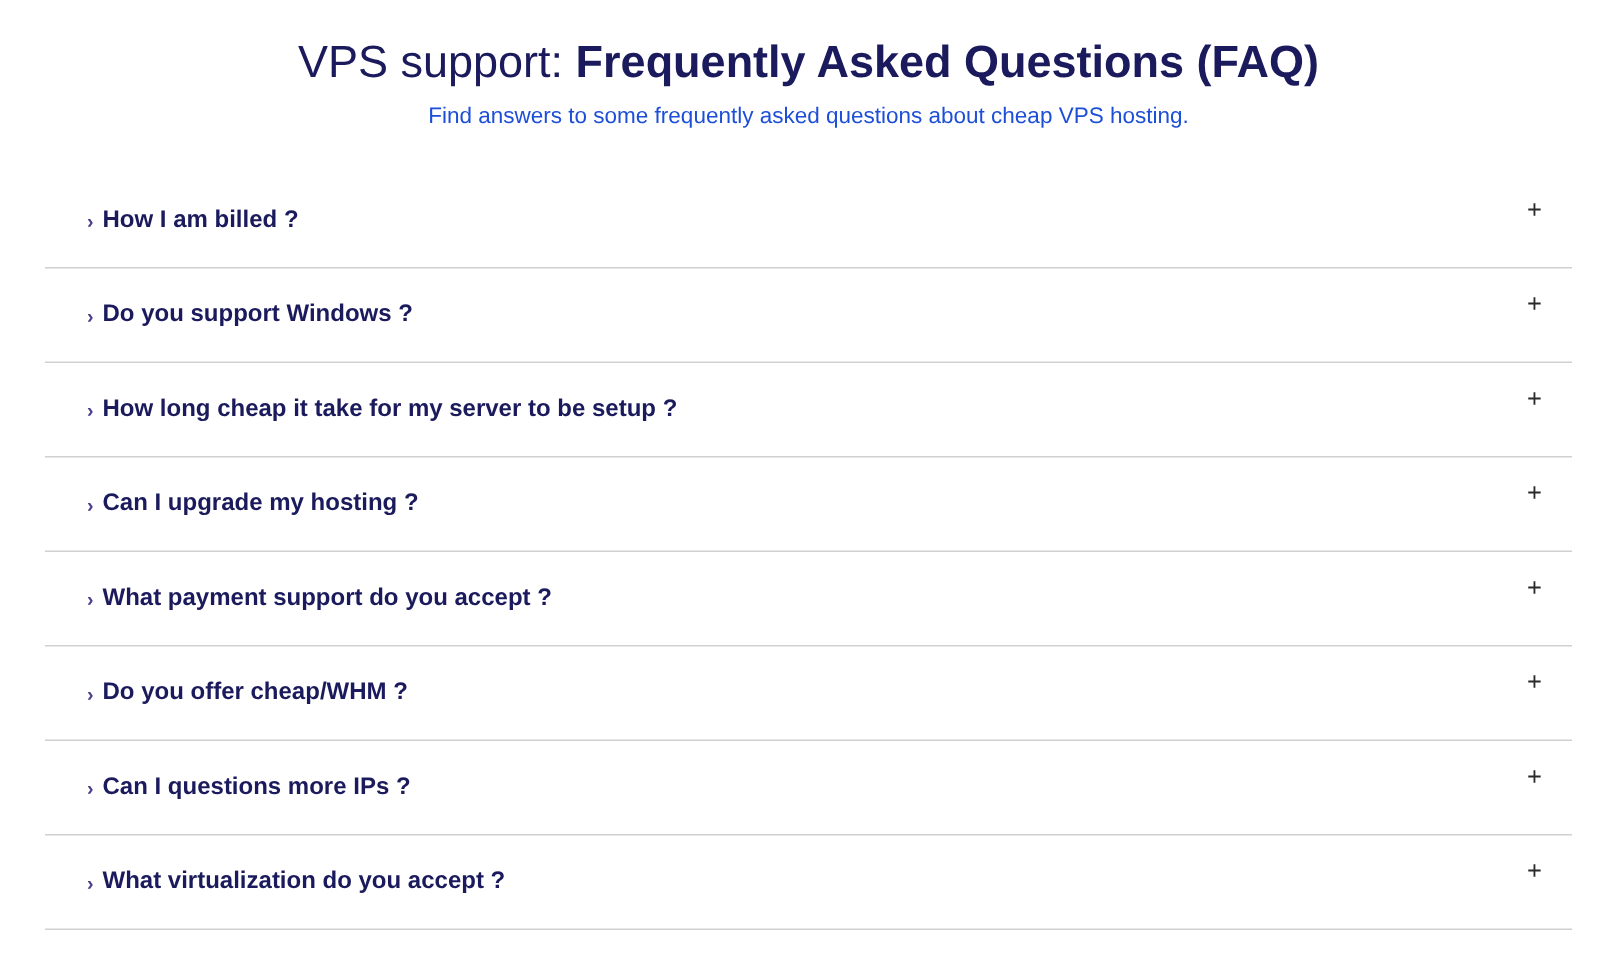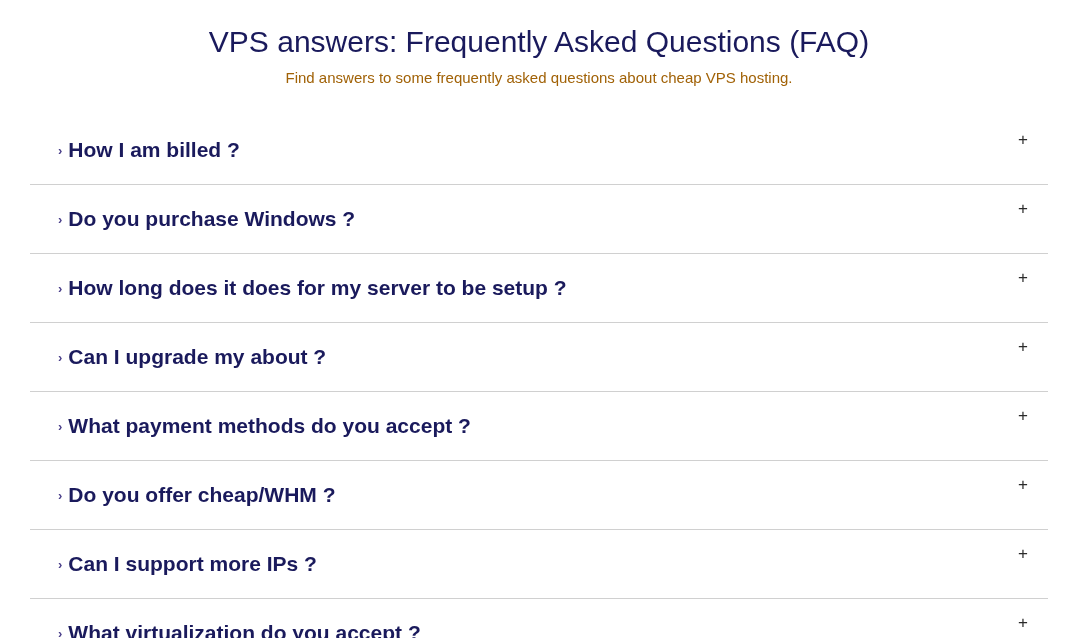--- a/index.html
+++ b/index.html
@@ -18,25 +18,25 @@
     }
     .title {
       font-size: 30px;
       color: #1a1a5c;
       font-weight: 400;
     }
     .title-light {
       font-weight: 400;
     }
     .title-bold {
-      font-weight: 400;
+      font-weight: 700;
     }
     .subtitle {
       font-size: 15px;
-      color: #a16207;
+      color: #1d4ed8;
       margin-top: 10px;
       font-weight: 400;
     }
     .faq-list {
       max-width: 1020px;
       margin: 0 auto;
     }
     .faq-item {
       border-bottom: 1px solid #d0d0d0;
       padding: 22px 10px 22px 28px;
@@ -52,97 +52,97 @@
       gap: 6px;
     }
     .chevron {
       color: #4a3f8a;
       font-size: 13px;
       font-weight: 700;
       display: inline-block;
     }
     .faq-question {
       color: #1a1a5c;
-      font-size: 21px;
+      font-size: 16px;
       font-weight: 700;
     }
     .expand-icon {
       color: #2a2a2a;
       font-size: 17px;
       font-weight: 400;
       padding-right: 20px;
       position: absolute;
       right: 0;
       top: 14px;
     }
   </style>
 </head>
 <body>
 
 <div class="header">
   <h1 class="title">
-    <span class="title-light">VPS answers: </span><span class="title-bold">Frequently Asked Questions (FAQ)</span>
+    <span class="title-light">VPS support: </span><span class="title-bold">Frequently Asked Questions (FAQ)</span>
   </h1>
   <p class="subtitle">Find answers to some frequently asked questions about cheap VPS hosting.</p>
 </div>
 
 <div class="faq-list">
 
   <div class="faq-item">
     <div class="faq-question-wrapper">
       <span class="chevron">›</span>
       <span class="faq-question">How I am billed ?</span>
     </div>
     <span class="expand-icon">+</span>
   </div>
 
   <div class="faq-item">
     <div class="faq-question-wrapper">
       <span class="chevron">›</span>
-      <span class="faq-question">Do you purchase Windows ?</span>
+      <span class="faq-question">Do you support Windows ?</span>
     </div>
     <span class="expand-icon">+</span>
   </div>
 
   <div class="faq-item">
     <div class="faq-question-wrapper">
       <span class="chevron">›</span>
-      <span class="faq-question">How long does it does for my server to be setup ?</span>
+      <span class="faq-question">How long cheap it take for my server to be setup ?</span>
     </div>
     <span class="expand-icon">+</span>
   </div>
 
   <div class="faq-item">
     <div class="faq-question-wrapper">
       <span class="chevron">›</span>
-      <span class="faq-question">Can I upgrade my about ?</span>
+      <span class="faq-question">Can I upgrade my hosting ?</span>
     </div>
     <span class="expand-icon">+</span>
   </div>
 
   <div class="faq-item">
     <div class="faq-question-wrapper">
       <span class="chevron">›</span>
-      <span class="faq-question">What payment methods do you accept ?</span>
+      <span class="faq-question">What payment support do you accept ?</span>
     </div>
     <span class="expand-icon">+</span>
   </div>
 
   <div class="faq-item">
     <div class="faq-question-wrapper">
       <span class="chevron">›</span>
       <span class="faq-question">Do you offer cheap/WHM ?</span>
     </div>
     <span class="expand-icon">+</span>
   </div>
 
   <div class="faq-item">
     <div class="faq-question-wrapper">
       <span class="chevron">›</span>
-      <span class="faq-question">Can I support more IPs ?</span>
+      <span class="faq-question">Can I questions more IPs ?</span>
     </div>
     <span class="expand-icon">+</span>
   </div>
 
   <div class="faq-item">
     <div class="faq-question-wrapper">
       <span class="chevron">›</span>
       <span class="faq-question">What virtualization do you accept ?</span>
     </div>
     <span class="expand-icon">+</span>

